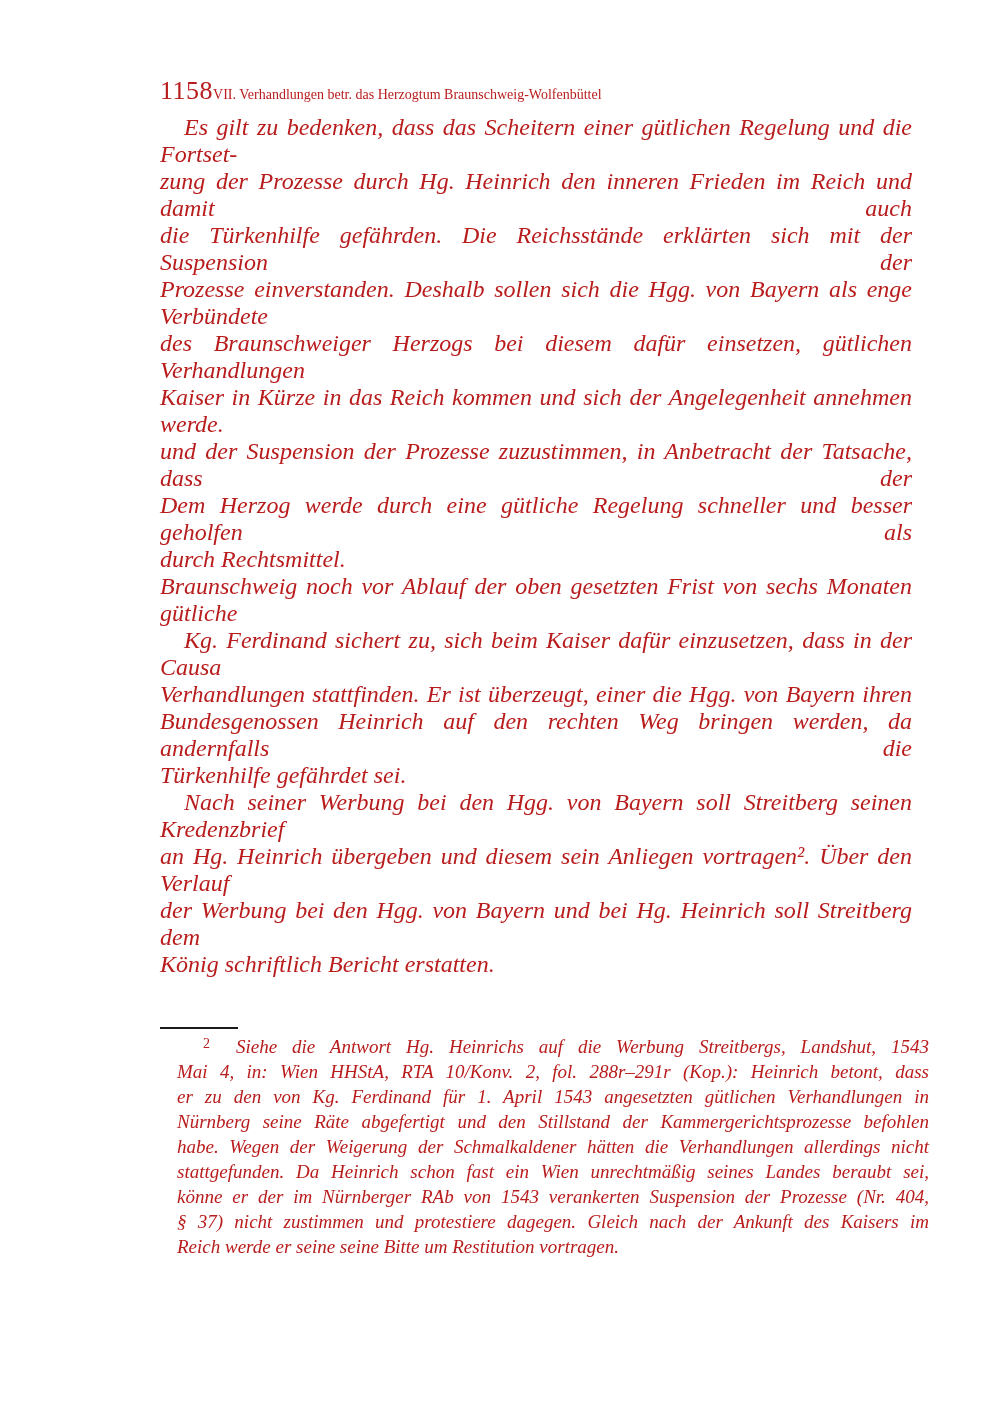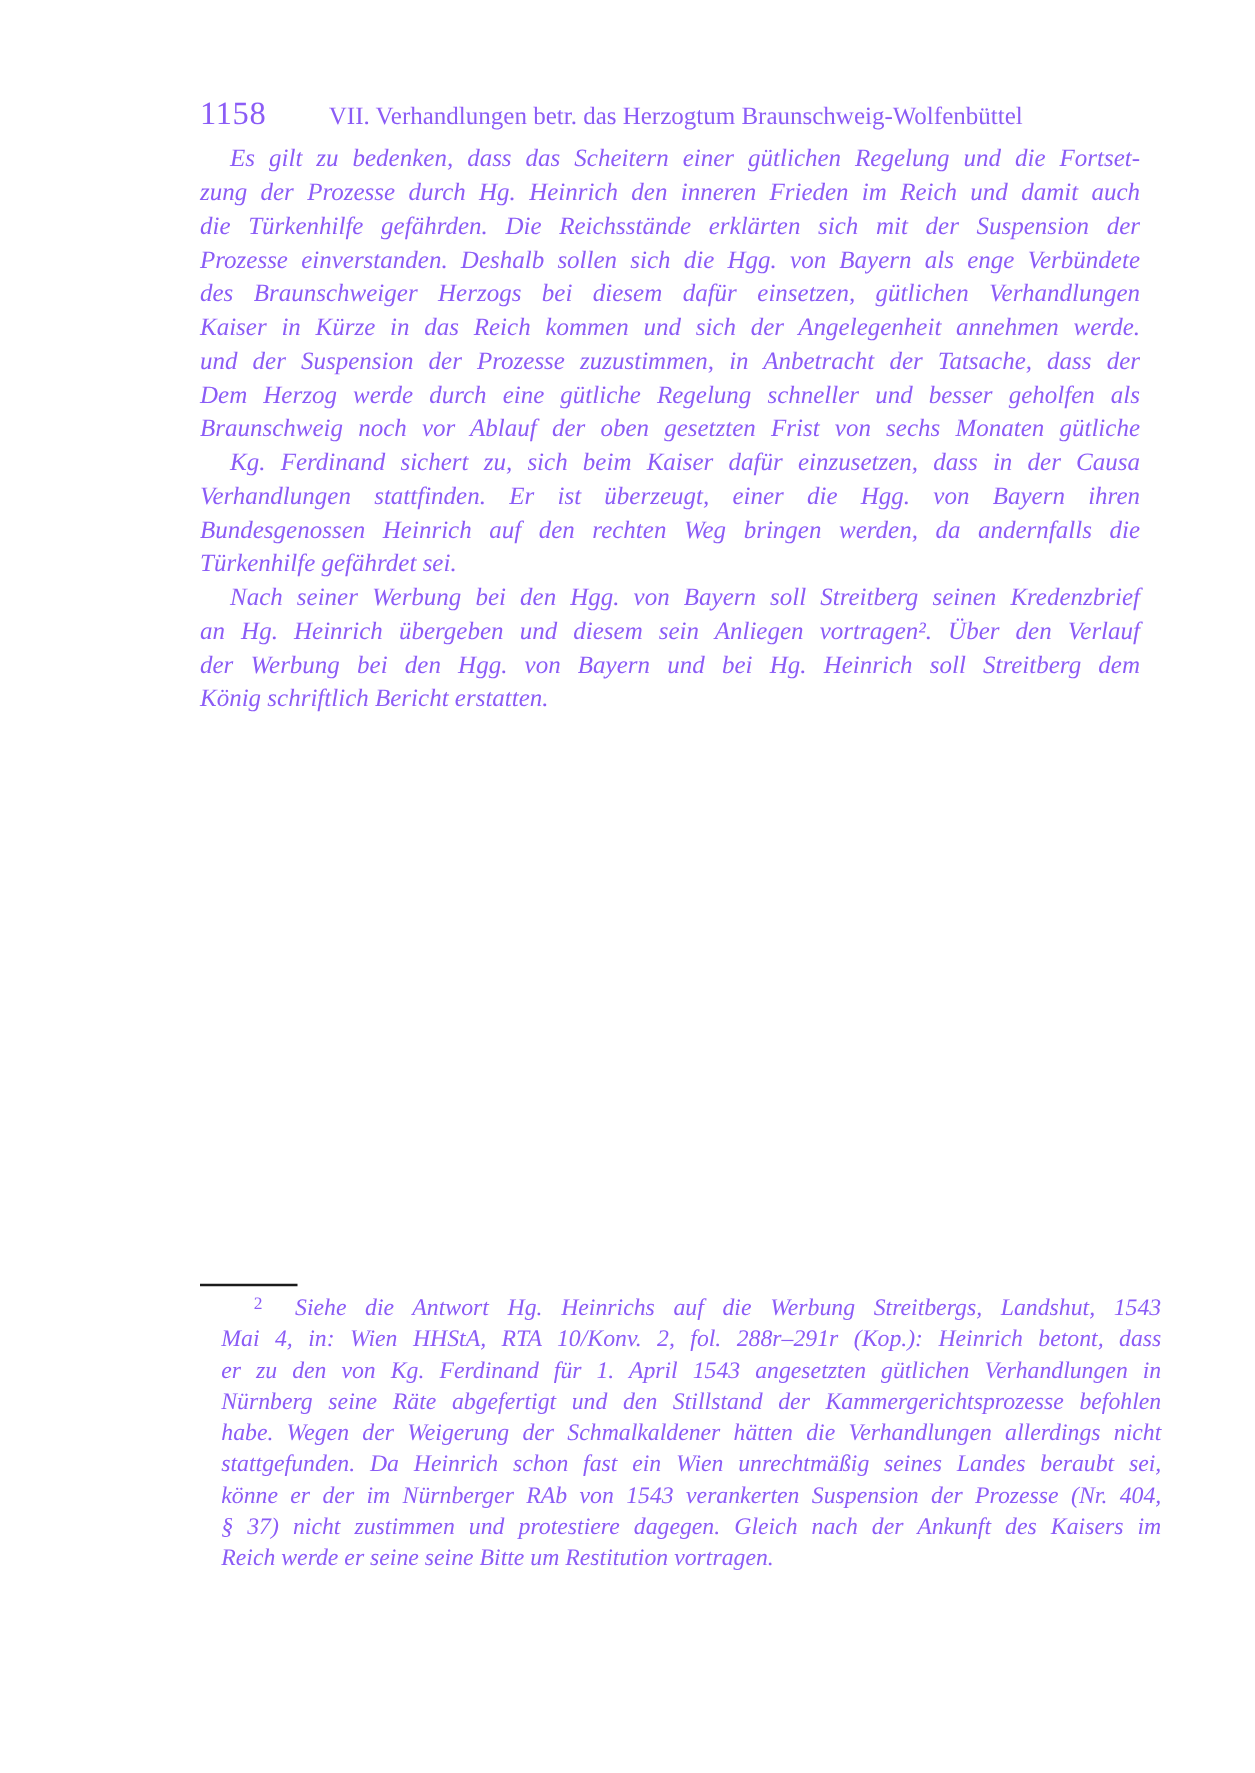--- a/index.html
+++ b/index.html
@@ -5,53 +5,52 @@
   html, body {
     margin: 0;
     padding: 0;
     background: #ffffff;
   }
   .page {
     position: relative;
     width: 1004px;
     height: 1418px;
     background: #ffffff;
-    color: #8b5cf6;
+    color: #b91c1c;
     font-family: "Liberation Serif", serif;
     overflow: hidden;
     text-decoration: underline;
   }
   
   .page-header {
     position: absolute;
     left: 160px;
     top: 78px;
     width: 752px;
     display: flex;
     align-items: baseline;
     font-style: normal;
   }
   .page-number {
     font-size: 26px;
     line-height: 26px;
     letter-spacing: 0.5px;
   }
   .running-title {
-    margin-left: 50px;
-    font-size: 20px;
+    font-size: 14px;
     line-height: 26px;
   }
   
   .body-text {
     position: absolute;
     left: 160px;
     top: 114px;
     width: 752px;
     font-style: italic;
-    font-size: 20px;
+    font-size: 24px;
     line-height: 27px;
   }
   .line {
     text-align: justify;
     text-align-last: justify;
     white-space: normal;
   }
   .line.last {
     text-align-last: left;
   }
@@ -101,20 +100,21 @@
   <div class="body-text">
     <div class="paragraph">
         <div class="line indent">Es gilt zu bedenken, dass das Scheitern einer gütlichen Regelung und die Fortset-</div>
         <div class="line">zung der Prozesse durch Hg. Heinrich den inneren Frieden im Reich und damit auch</div>
         <div class="line">die Türkenhilfe gefährden. Die Reichsstände erklärten sich mit der Suspension der</div>
         <div class="line">Prozesse einverstanden. Deshalb sollen sich die Hgg. von Bayern als enge Verbündete</div>
         <div class="line">des Braunschweiger Herzogs bei diesem dafür einsetzen, gütlichen Verhandlungen</div>
         <div class="line">Kaiser in Kürze in das Reich kommen und sich der Angelegenheit annehmen werde.</div>
         <div class="line">und der Suspension der Prozesse zuzustimmen, in Anbetracht der Tatsache, dass der</div>
         <div class="line">Dem Herzog werde durch eine gütliche Regelung schneller und besser geholfen als</div>
+        <div class="line last">durch Rechtsmittel.</div>
       </div>
     <div class="paragraph">
         <div class="line">Braunschweig noch vor Ablauf der oben gesetzten Frist von sechs Monaten gütliche</div>
         <div class="line indent">Kg. Ferdinand sichert zu, sich beim Kaiser dafür einzusetzen, dass in der Causa</div>
         <div class="line">Verhandlungen stattfinden. Er ist überzeugt, einer die Hgg. von Bayern ihren</div>
         <div class="line">Bundesgenossen Heinrich auf den rechten Weg bringen werden, da andernfalls die</div>
         <div class="line last">Türkenhilfe gefährdet sei.</div>
       </div>
     <div class="paragraph">
         <div class="line indent">Nach seiner Werbung bei den Hgg. von Bayern soll Streitberg seinen Kredenzbrief</div>

